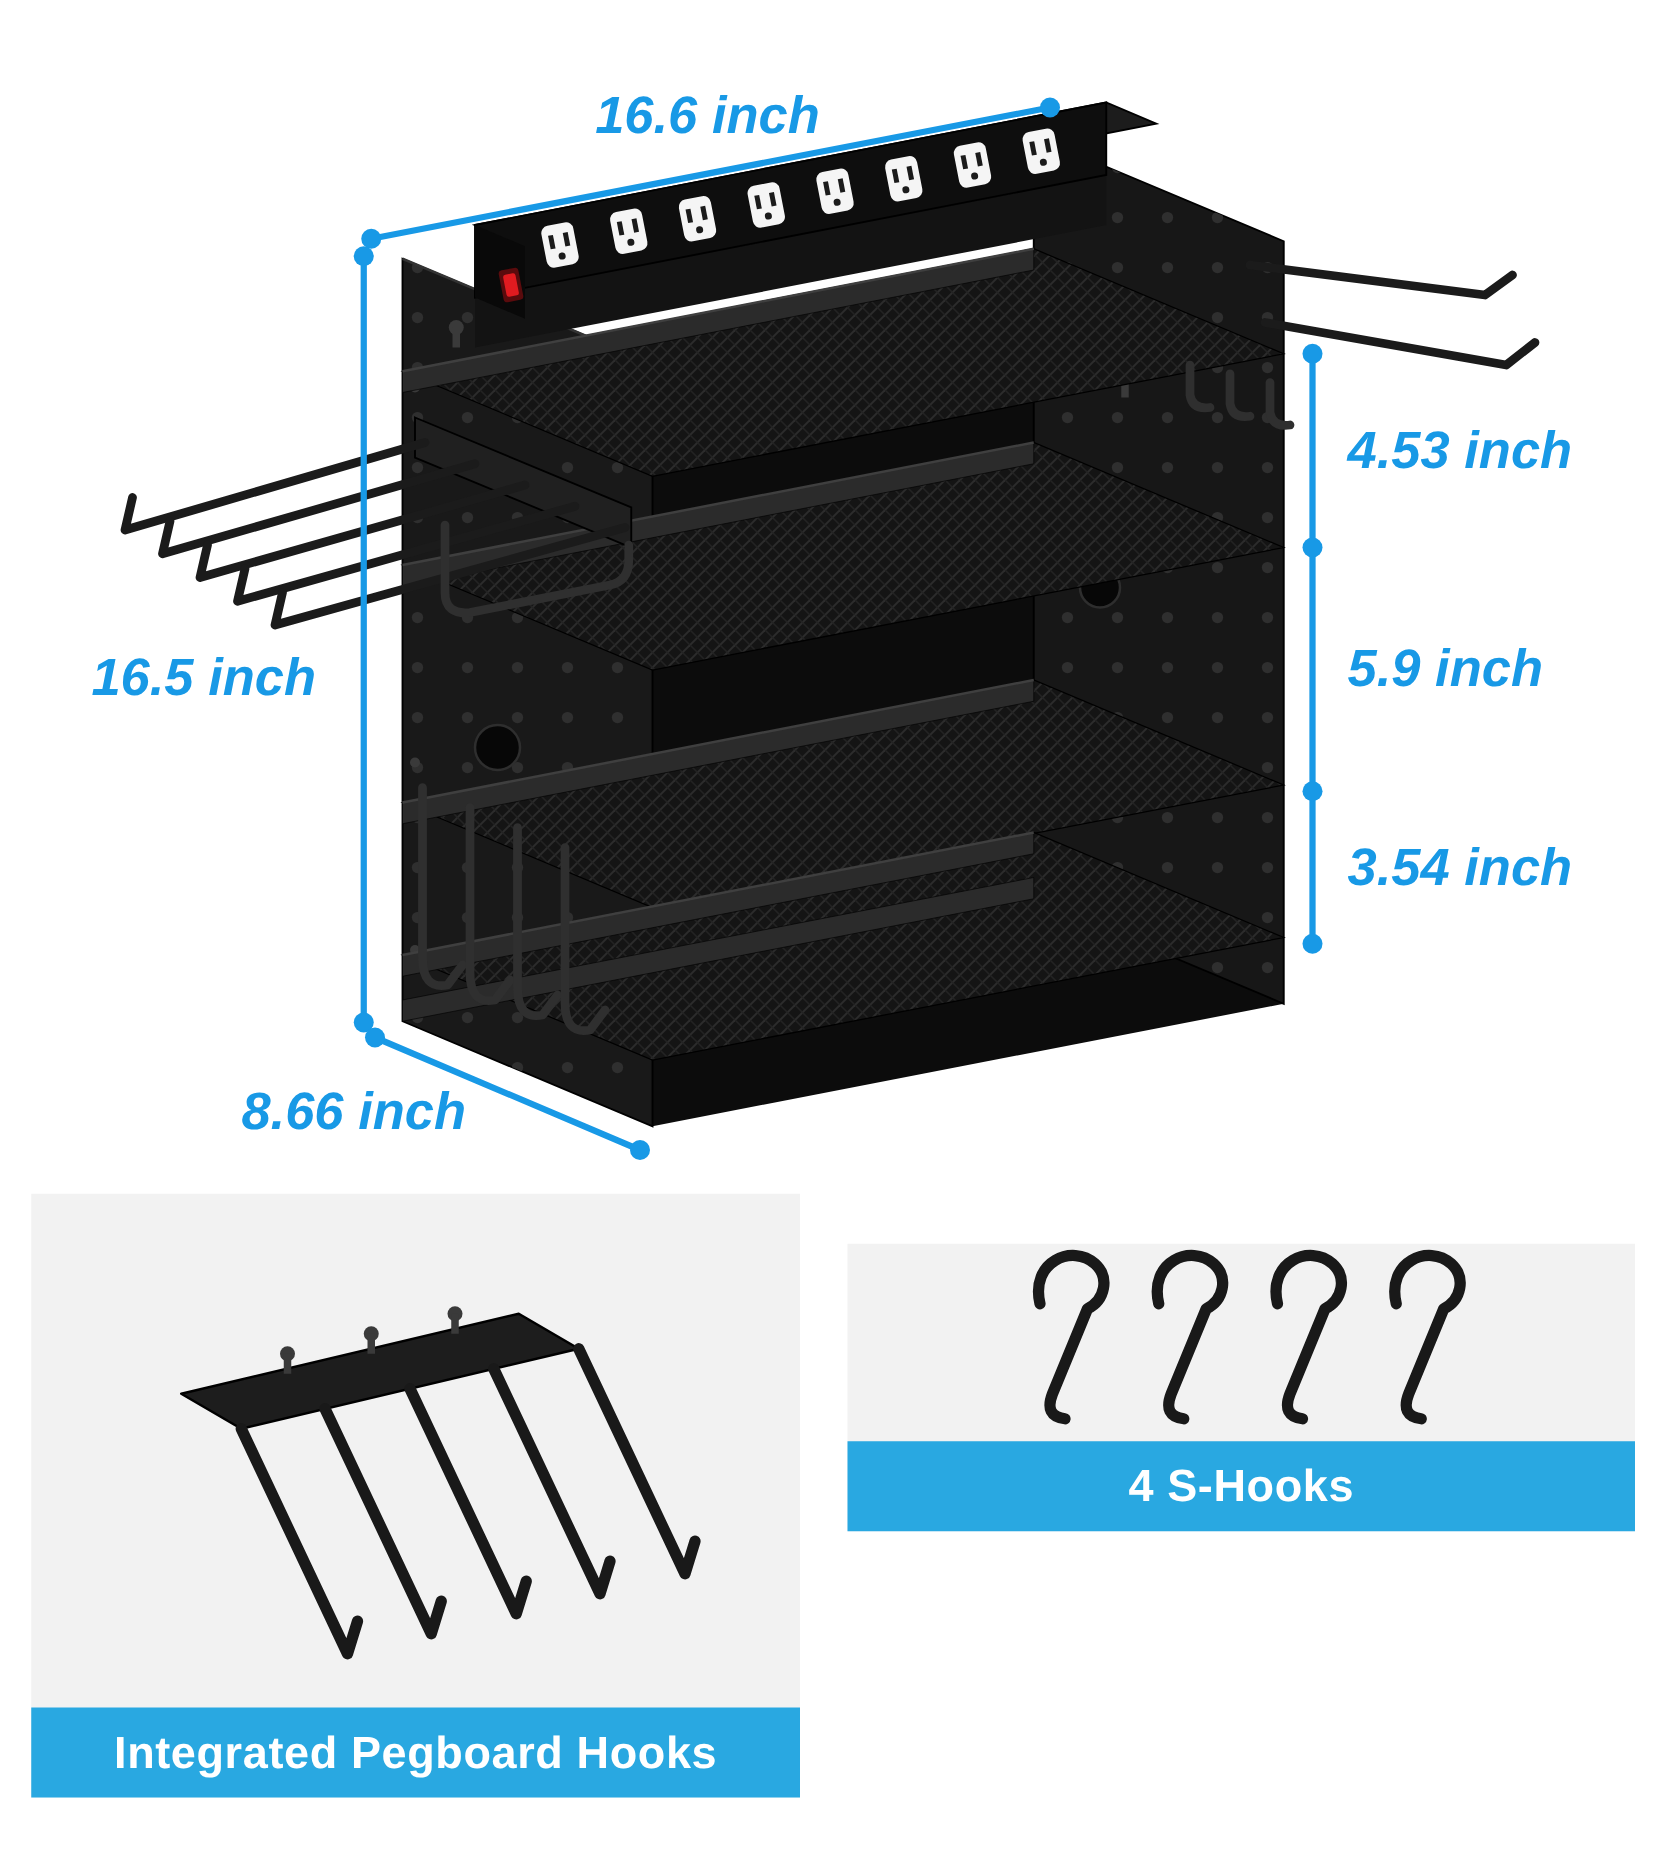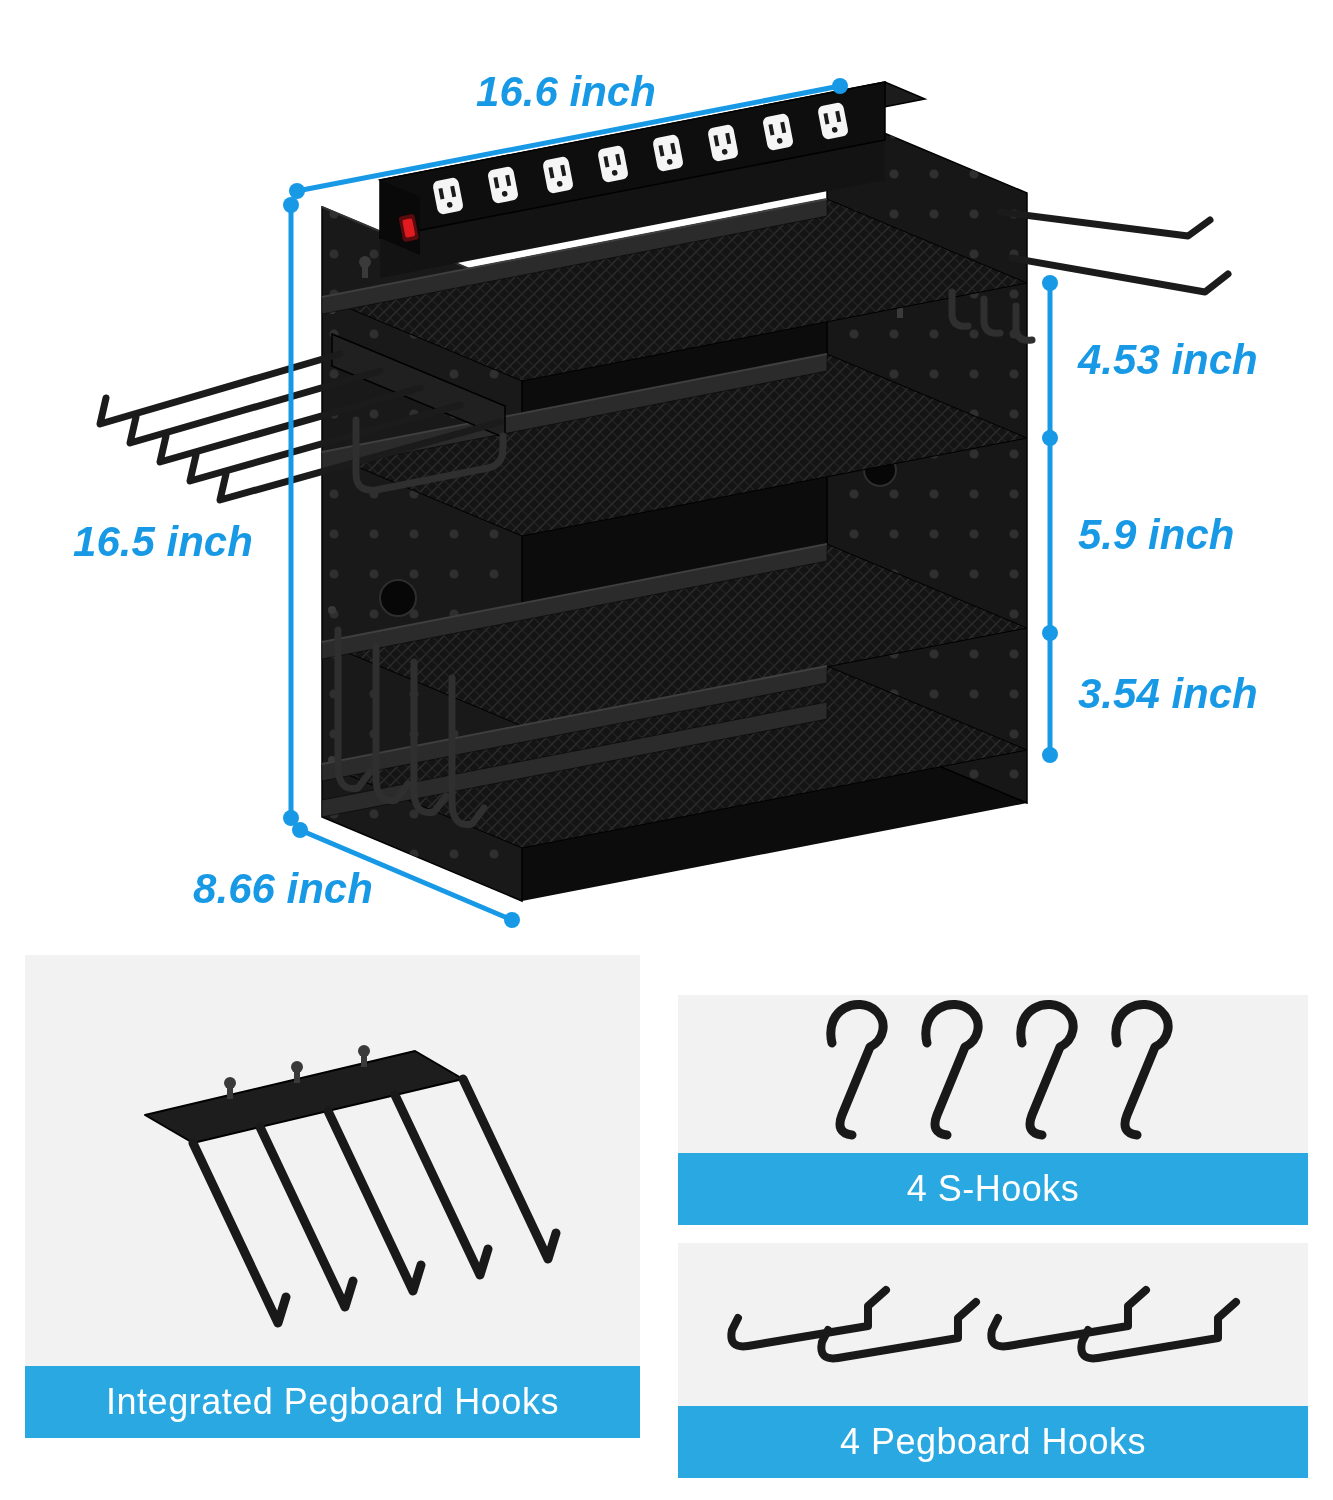--- a/index.html
+++ b/index.html
@@ -32,21 +32,21 @@
 
   
   .card{position:absolute;background:var(--card-background,#F2F2F2);}
   .card svg{display:block;}
   .card-left{left:25px;top:955px;width:615px;height:483px;}
   .card-tr{left:678px;top:995px;width:630px;height:230px;}
   .card-br{left:678px;top:1243px;width:630px;height:235px;}
   .caption{position:absolute;left:0;right:0;bottom:0;height:72px;
            background:var(--caption-bar,#29A8E1);color:#ffffff;
            display:flex;align-items:center;justify-content:center;
-           font-weight:normal;font-size:36px;letter-spacing:.5px;}
+           font-weight:bold;font-size:36px;letter-spacing:.5px;}
   .acc-hook{stroke:#191919;stroke-width:9;fill:none;stroke-linecap:round;stroke-linejoin:round;}
   .acc-hook-thin{stroke:#191919;stroke-width:8;fill:none;stroke-linecap:round;stroke-linejoin:round;}
   .acc-plate{fill:#1d1d1d;stroke:#000;stroke-width:2;stroke-linejoin:round;}
 </style>
 </head>
 <body>
 
 <div class="page">
 
   <svg class="main-svg" width="1333" height="985" viewBox="0 0 1333 985">
@@ -225,23 +225,14 @@
   <div class="card card-tr">
     <svg width="630" height="158" viewBox="0 0 630 158">
       <path class="acc-hook" d="M154,48 C146,14 180,0 198,16 C210,27 206,45 192,52 L164,120 Q157,138 174,140"></path>
       <path class="acc-hook" d="M249,48 C241,14 275,0 293,16 C305,27 301,45 287,52 L259,120 Q252,138 269,140"></path>
       <path class="acc-hook" d="M344,48 C336,14 370,0 388,16 C400,27 396,45 382,52 L354,120 Q347,138 364,140"></path>
       <path class="acc-hook" d="M439,48 C431,14 465,0 483,16 C495,27 491,45 477,52 L449,120 Q442,138 459,140"></path>
     </svg>
     <div class="caption">4 S-Hooks</div>
   </div>
 
-  <div class="card card-br">
-    <svg width="630" height="163" viewBox="0 0 630 163">
-      <path class="acc-hook-thin" d="M208,47 L190,63 L190,83 L70,103 Q50,106 54,87 L60,75"></path>
-      <path class="acc-hook-thin" d="M298,59 L280,75 L280,95 L160,115 Q140,118 144,99 L150,87"></path>
-      <path class="acc-hook-thin" d="M468,47 L450,63 L450,83 L330,103 Q310,106 314,87 L320,75"></path>
-      <path class="acc-hook-thin" d="M558,59 L540,75 L540,95 L420,115 Q400,118 404,99 L410,87"></path>
-    </svg>
-    <div class="caption">4 Pegboard Hooks</div>
-  </div>
 
 </div>
 
 </body></html>

